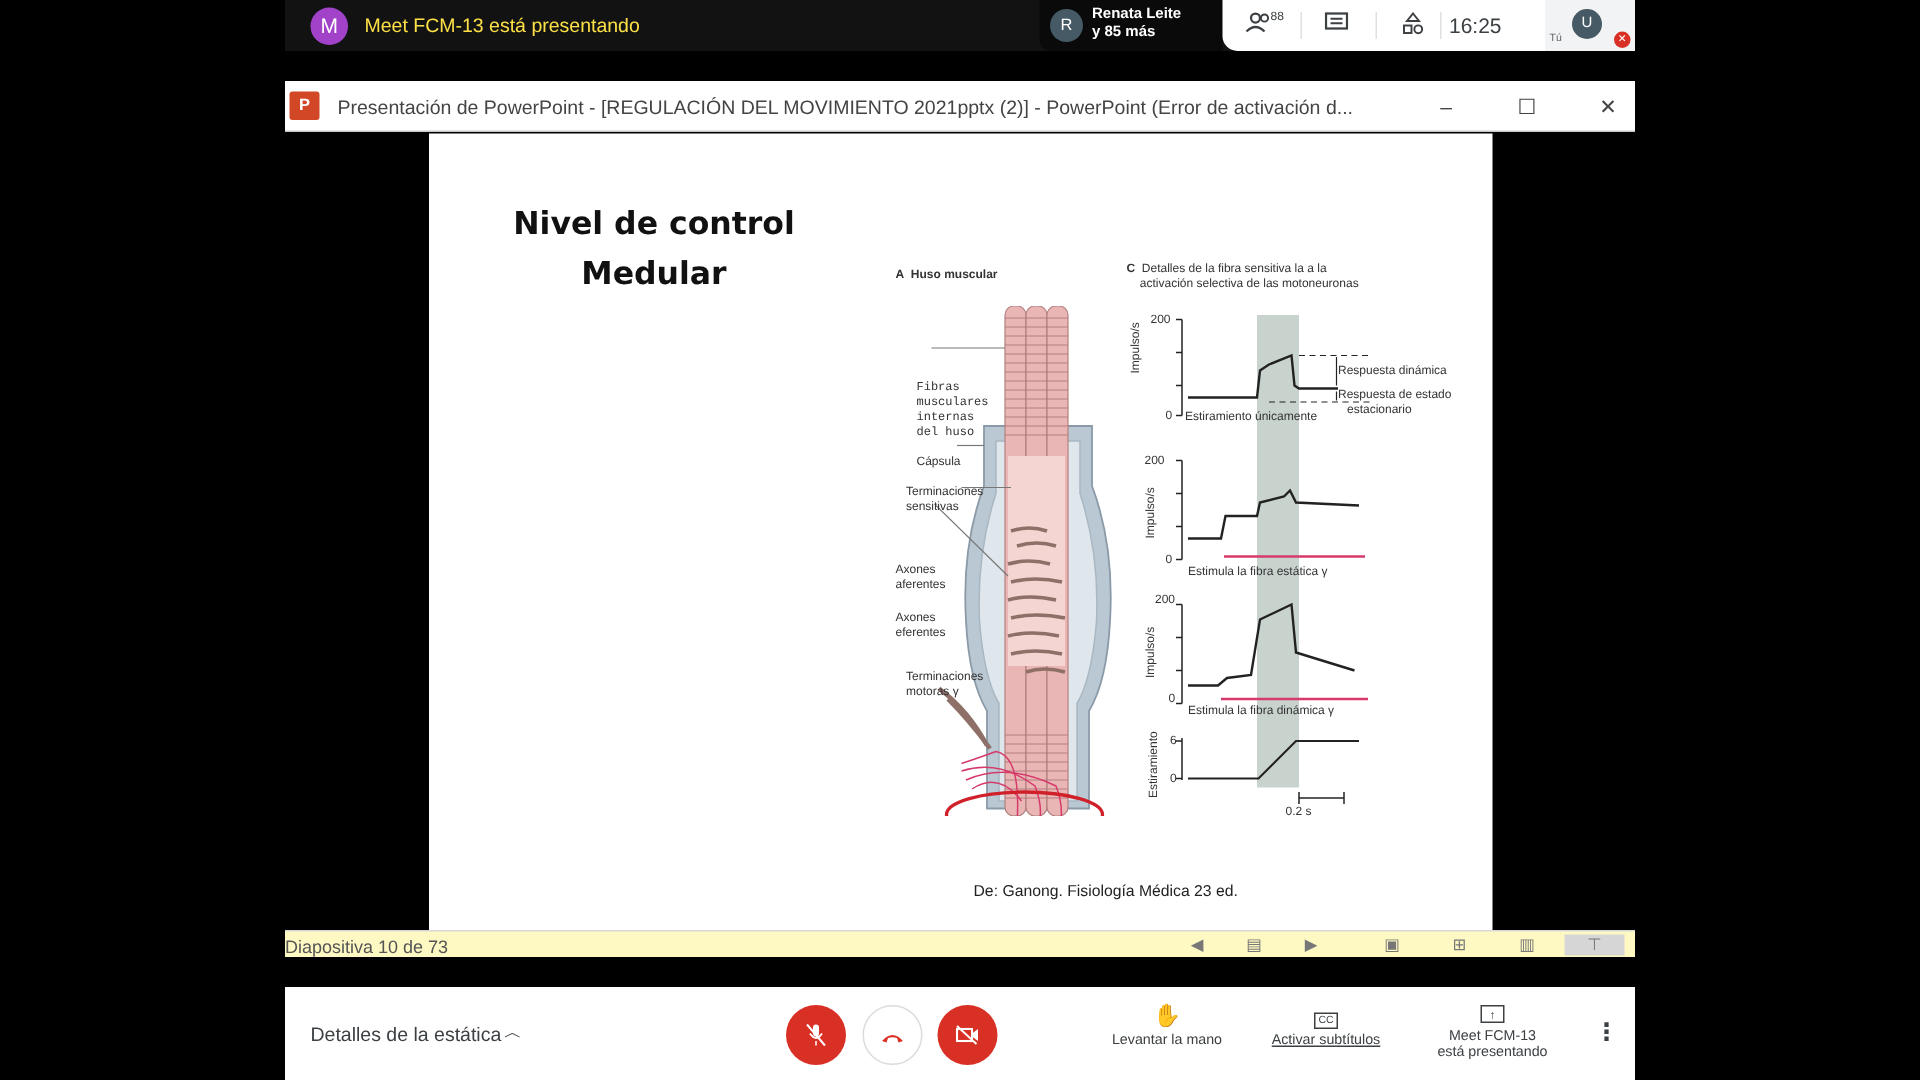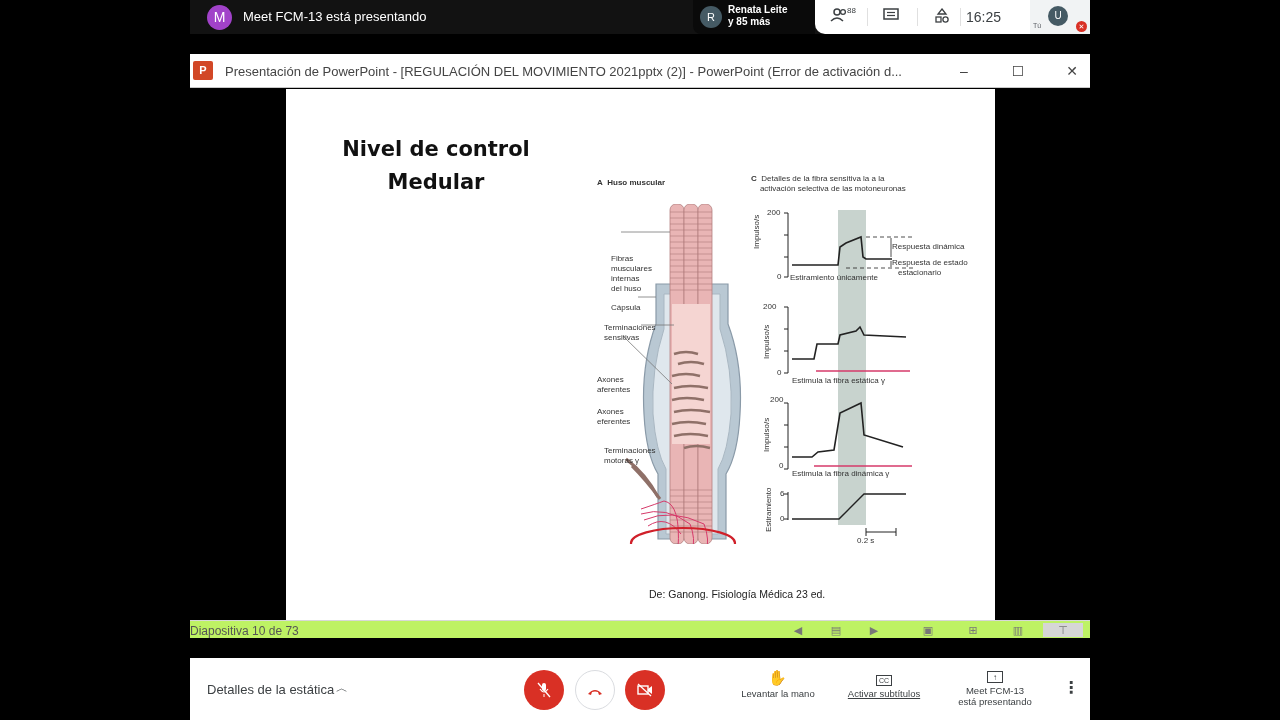--- a/index.html
+++ b/index.html
@@ -2,21 +2,21 @@
 <html><head>
 <meta charset="utf-8">
 <style>
   * { box-sizing: border-box; margin: 0; padding: 0; }
   html, body { width: 1280px; height: 720px; overflow: hidden; background: #000; font-family: "Liberation Sans", "DejaVu Sans", sans-serif; }
   #root { position: relative; width: 1280px; height: 720px; background: #000; }
 
   
   .meet-top { position: absolute; left: 190px; top: 0; width: 900px; height: 34px; background: #121212; }
   .presenter-avatar { position: absolute; left: 17px; top: 5px; width: 25px; height: 25px; border-radius: 50%; background: #a142c9; color: #fff; font-size: 14px; text-align: center; line-height: 25px; }
-  .presenter-text { position: absolute; left: 53px; top: 9px; color: #ffffff; font-size: 13px; }
+  .presenter-text { position: absolute; left: 53px; top: 9px; color: #fde047; font-size: 13px; }
   .others-box { position: absolute; left: 503px; top: 0; width: 122px; height: 34px; background: #0a0a0a; border-radius: 0 0 0 8px; }
   .others-avatar { position: absolute; left: 7px; top: 6px; width: 22px; height: 22px; border-radius: 50%; background: #455a64; color: #fff; font-size: 11px; text-align: center; line-height: 22px; }
   .others-text { position: absolute; left: 35px; top: 4px; color: #fff; font-size: 10px; line-height: 12px; font-weight: bold; }
   .meet-top-right { position: absolute; left: 625px; top: 0; width: 275px; height: 34px; background: #fff; border-radius: 0 0 0 10px; }
   .tb-icon { position: absolute; top: 8px; width: 20px; height: 18px; color: #3c4043; font-size: 14px; text-align: center; line-height: 18px; }
   .tb-sep { position: absolute; top: 8px; width: 1px; height: 18px; background: #e0e0e0; }
   .people-count { position: absolute; left: 32px; top: 6px; font-size: 8px; color: #3c4043; }
   .clock { position: absolute; left: 151px; top: 9px; font-size: 14px; color: #3c4043; }
   .you-box { position: absolute; left: 215px; top: 0; width: 60px; height: 34px; background: #f1f3f4; }
   .you-avatar { position: absolute; left: 18px; top: 6px; width: 20px; height: 20px; border-radius: 50%; background: #455a64; color: #fff; font-size: 10px; text-align: center; line-height: 20px; }
@@ -26,21 +26,21 @@
   
   .ppt-window { position: absolute; left: 190px; top: 54px; width: 900px; height: 584px; background: #000; }
   .ppt-titlebar { position: absolute; left: 0; top: 0; width: 900px; height: 34px; background: #fff; border-bottom: 1px solid #c8c8c8; }
   .ppt-logo { position: absolute; left: 3px; top: 7px; width: 20px; height: 19px; background: #d24726; border-radius: 2px; color: #fff; font-size: 11px; font-weight: bold; text-align: center; line-height: 19px; }
   .ppt-title { position: absolute; left: 35px; top: 10px; font-size: 13px; color: #444; white-space: nowrap; }
   .win-btn { position: absolute; top: 7px; width: 30px; height: 20px; text-align: center; color: #444; font-size: 14px; line-height: 20px; }
   .slide { position: absolute; left: 96px; top: 35px; width: 709px; height: 531px; background: #fff; overflow: hidden; }
   .slide-title { position: absolute; left: 40px; top: 44px; width: 220px; text-align: center; font-family: "DejaVu Sans", sans-serif; font-size: 21px; font-weight: bold; color: #111; line-height: 33px; }
   .citation { position: absolute; left: 363px; top: 499px; font-size: 10.5px; color: #222; }
   .fig-label { position: absolute; font-size: 8px; color: #333; line-height: 10px; }
-  .status-bar { position: absolute; left: 0; top: 566px; width: 900px; height: 18px; background: #bef264; border-top: 1px solid #d8d8d8; }
+  .status-bar { position: absolute; left: 0; top: 566px; width: 900px; height: 18px; background: #fef9c3; border-top: 1px solid #d8d8d8; }
   .status-text { position: absolute; left: 0; top: 3px; font-size: 12px; color: #555; }
   .sb-icon { position: absolute; top: 2px; width: 18px; height: 14px; color: #777; font-size: 11px; text-align: center; line-height: 14px; }
   .sb-active { background: #d6d6d6; }
 
   
   .meet-bottom { position: absolute; left: 190px; top: 658px; width: 900px; height: 62px; background: #fff; }
   .details { position: absolute; left: 17px; top: 24px; font-size: 13px; color: #3c4043; }
   .details-chev { position: absolute; left: 146px; top: 22px; font-size: 12px; color: #3c4043; }
   .round-btn { position: absolute; top: 12px; width: 40px; height: 40px; border-radius: 50%; text-align: center; line-height: 40px; font-size: 14px; }
   .red-btn { background: #d93025; color: #fff; }
@@ -181,21 +181,21 @@
 
         <g stroke="#777" stroke-width="0.8">
           <line x1="35" y1="28" x2="84" y2="28"></line>
           <line x1="52" y1="93" x2="70" y2="93"></line>
           <line x1="55" y1="121" x2="88" y2="121"></line>
           <line x1="38" y1="133" x2="86" y2="180"></line>
           <line x1="35" y1="347" x2="92" y2="340"></line>
         </g>
       </svg>
 
-      <div class="fig-label" style="left:325px; top:165px; white-space:pre;">Fibras
+      <div class="fig-label" style="left:325px; top:165px; white-space:pre;font-family:Liberation Mono, monospace;">Fibras
 musculares
 internas
 del huso</div>
       <div class="fig-label" style="left:325px; top:214px;">Cápsula</div>
       <div class="fig-label" style="left:318px; top:234px; white-space:pre;">Terminaciones
 sensitivas</div>
       <div class="fig-label" style="left:311px; top:286px; white-space:pre;">Axones
 aferentes</div>
       <div class="fig-label" style="left:311px; top:318px; white-space:pre;">Axones
 eferentes</div>

